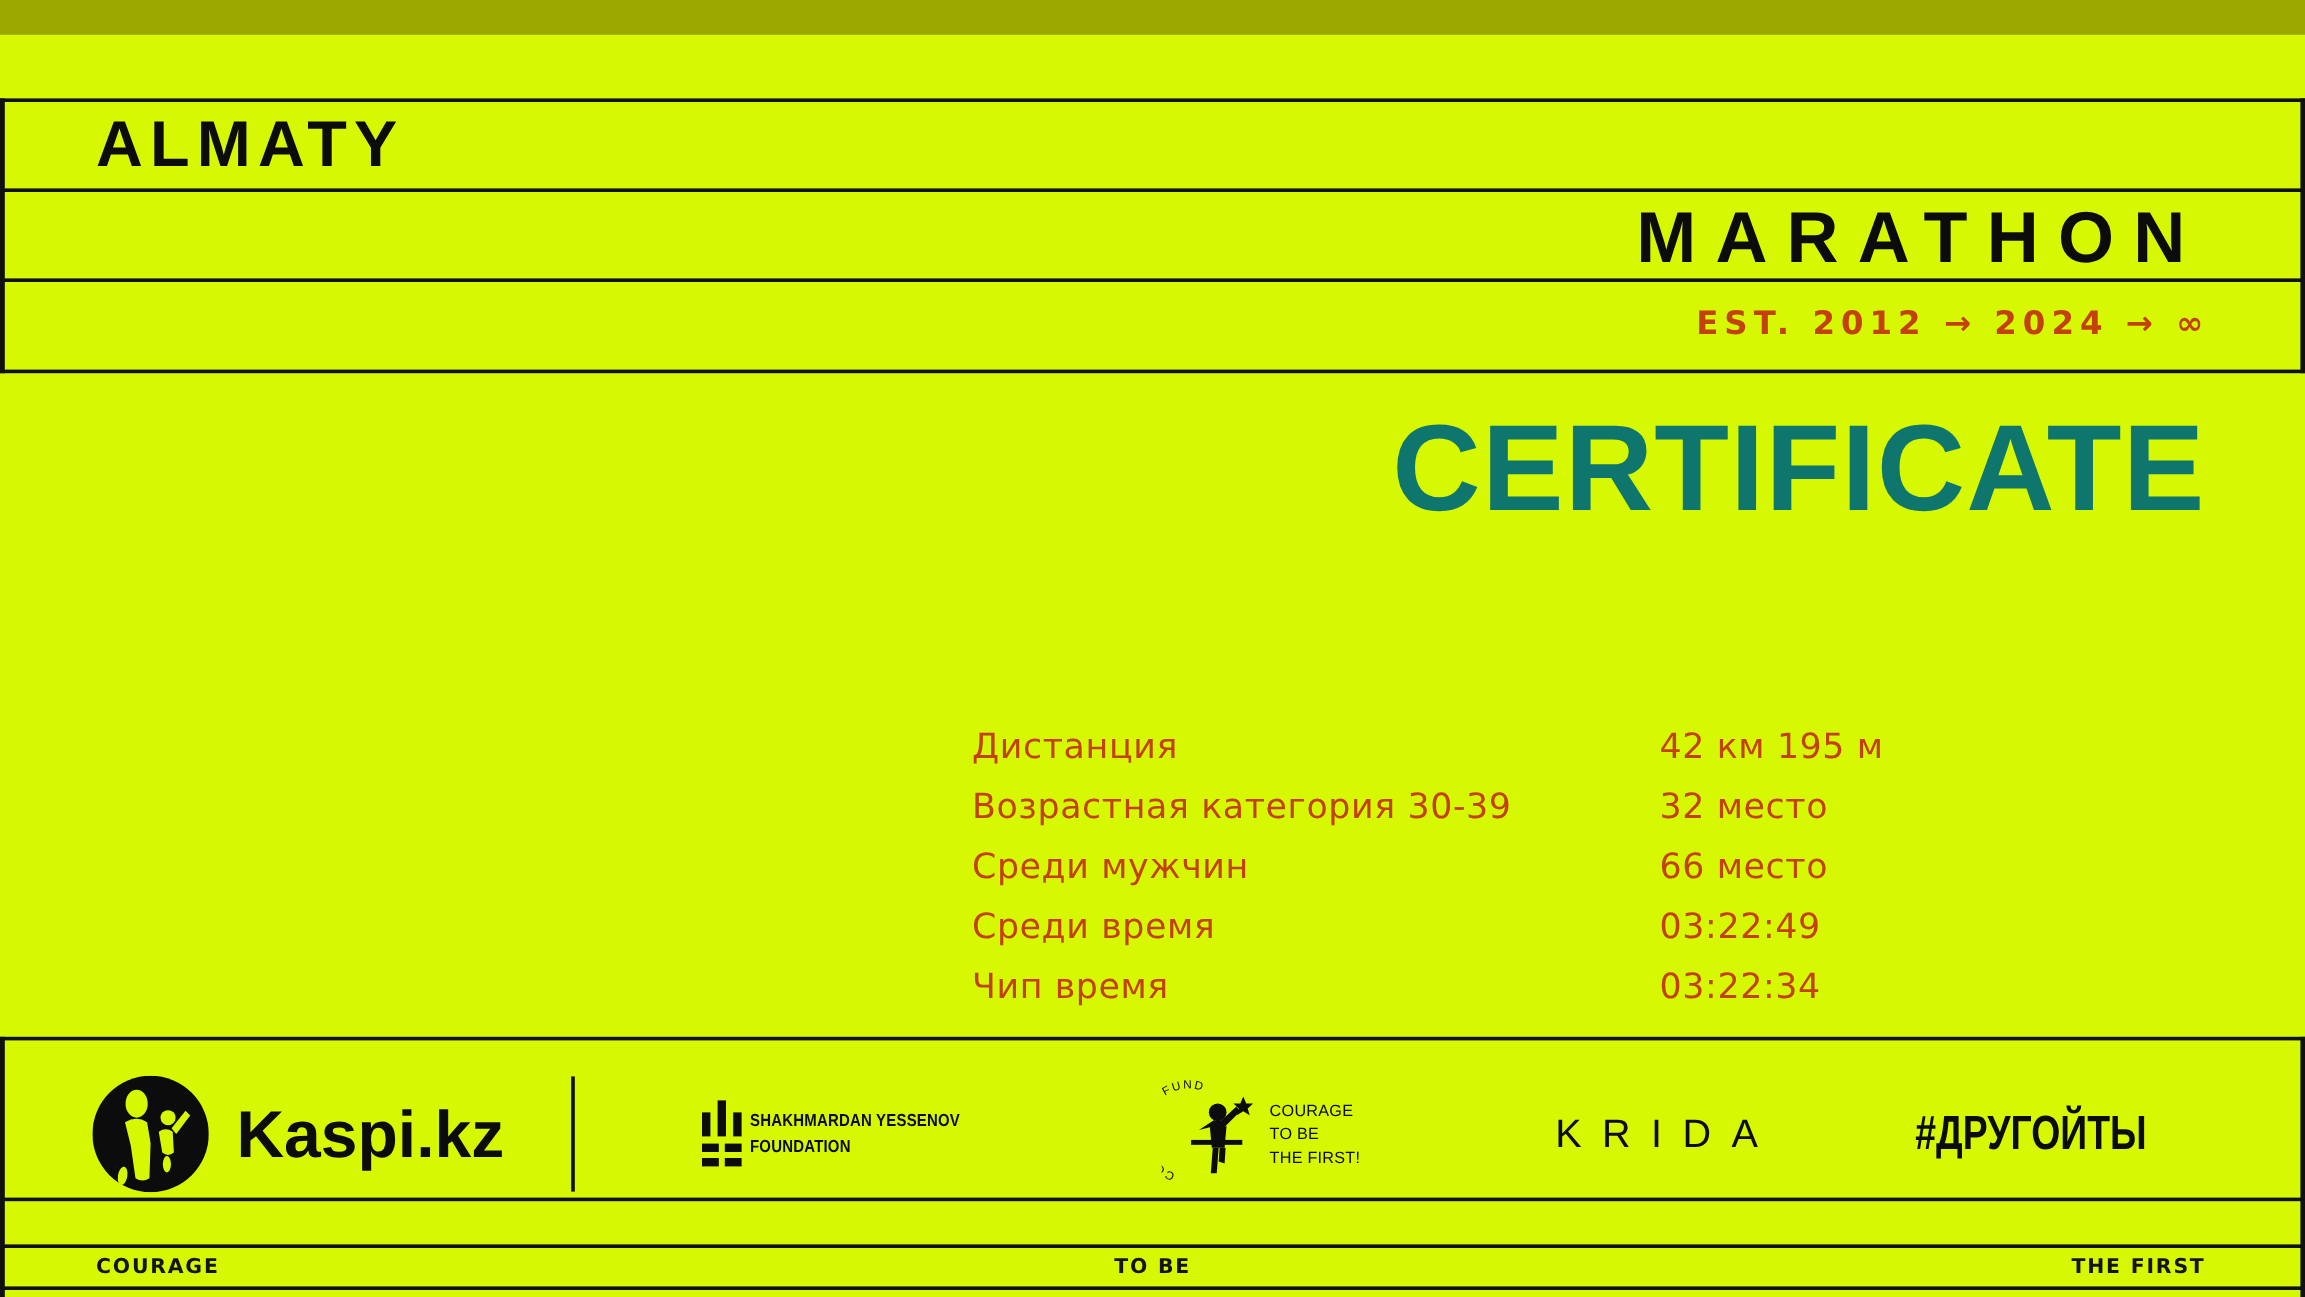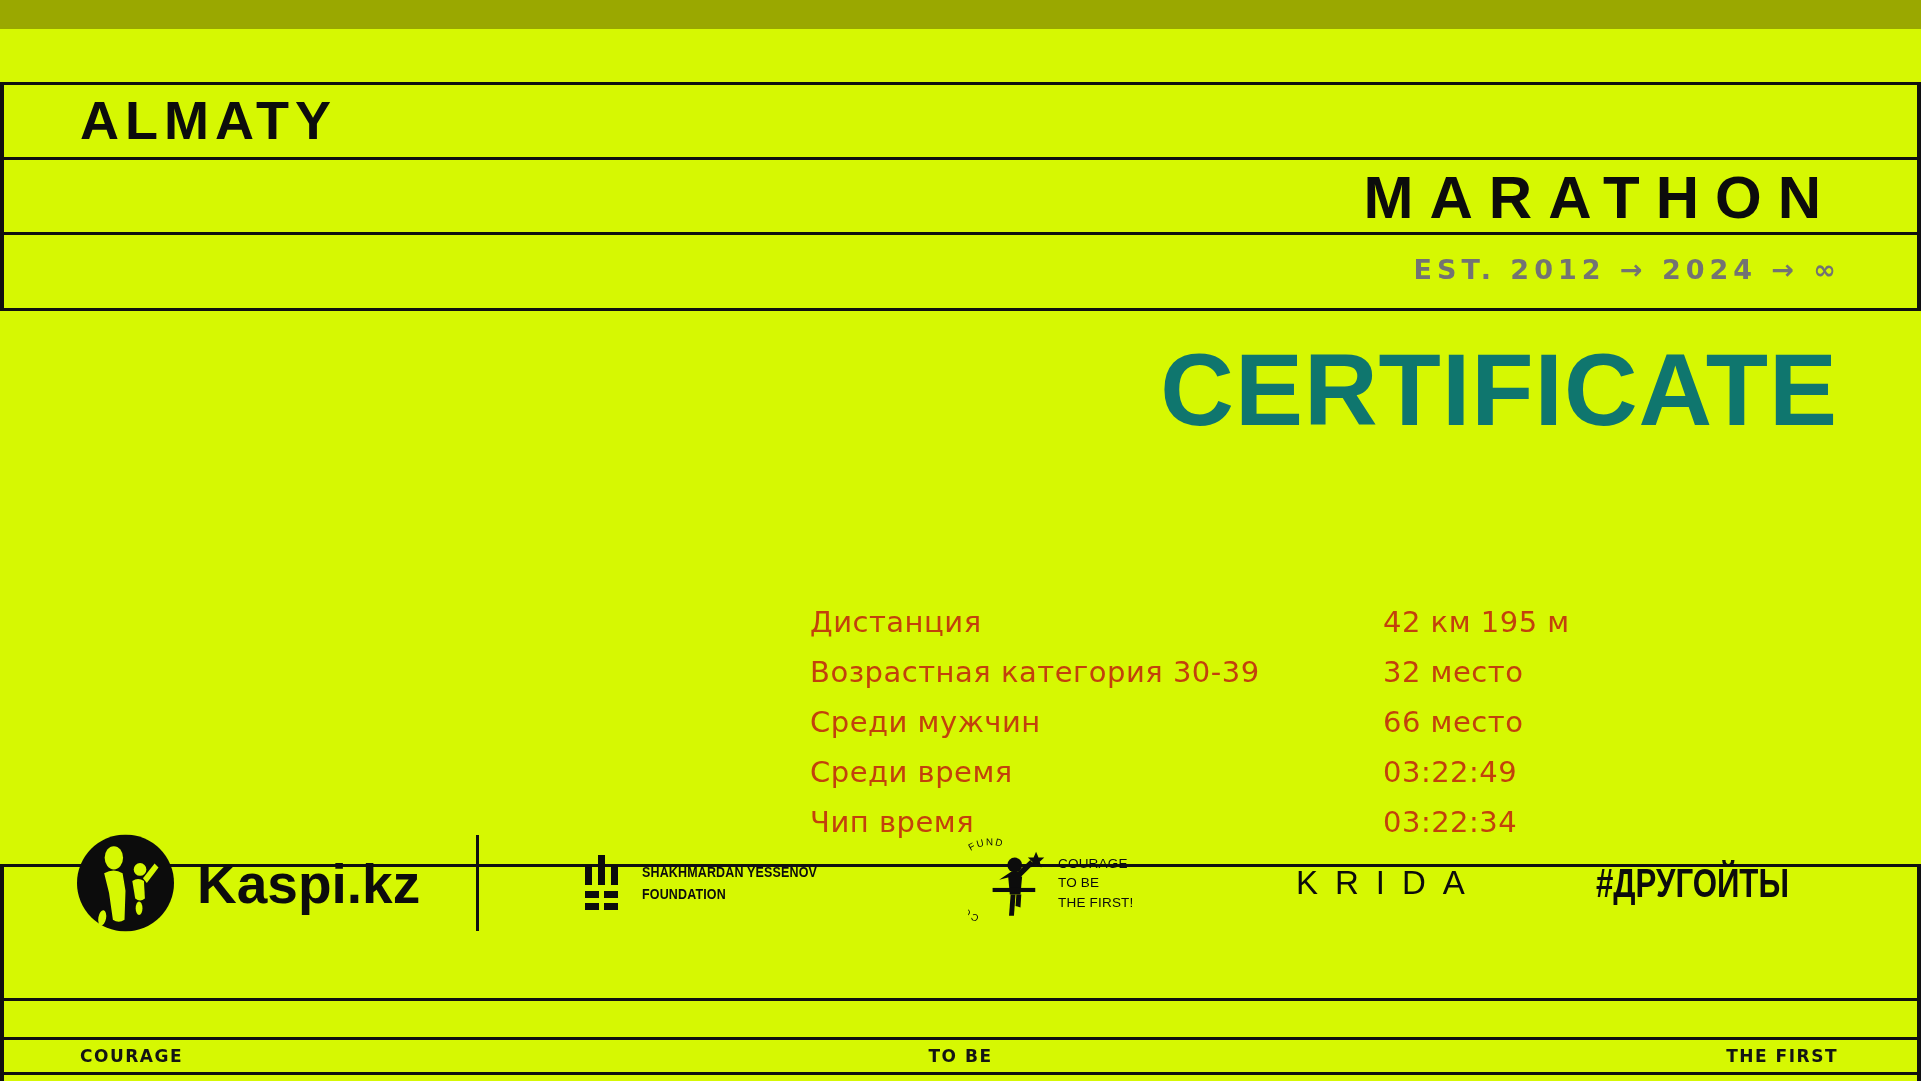--- a/index.html
+++ b/index.html
@@ -19,46 +19,46 @@
     font-family:"Liberation Sans",sans-serif;font-weight:700;
     font-size:54px;letter-spacing:6px;color:#0c0c0c;
   }
   .marathon{
     top:134px;padding-right:84px;text-align:right;
     font-family:"Liberation Sans",sans-serif;font-weight:700;
     font-size:60px;letter-spacing:16px;color:#0c0c0c;
   }
   .est{
     top:225px;padding-right:80px;text-align:right;
-    font-weight:600;font-size:27px;letter-spacing:5px;color:#737373;
+    font-weight:600;font-size:27px;letter-spacing:5px;color:#c2410c;
   }
   .cert-title{
     top:310px;padding-right:83px;text-align:right;
     font-family:"Liberation Sans",sans-serif;font-weight:700;
     font-size:102px;letter-spacing:1px;color:#0f766e;line-height:1;
   }
   .runner-name{
     position:absolute;left:810px;top:489px;
     font-family:"Liberation Sans",sans-serif;font-weight:700;
     font-size:38px;letter-spacing:1px;color:#262626;
   }
   .results{position:absolute;left:810px;top:568px;width:860px;}
   .result-row{position:relative;height:50px;font-size:29px;color:#c2410c;letter-spacing:0.5px;}
   .result-row .lbl{position:absolute;left:0;top:50%;transform:translateY(-50%);white-space:nowrap;}
   .result-row .val{position:absolute;left:573px;top:50%;transform:translateY(-50%);white-space:nowrap;}
 
   
-  .sponsors{position:absolute;left:0;top:790px;width:100%;height:128px;}
+  .sponsors{position:absolute;left:0;top:852px;width:100%;height:128px;}
   .kaspi{position:absolute;left:77px;top:50%;transform:translateY(-50%);display:flex;align-items:center;gap:23px;}
   .kaspi-word{
     font-family:"Liberation Sans",sans-serif;font-weight:700;
     font-size:55px;color:#0c0c0c;letter-spacing:0;
   }
   .vdivider{position:absolute;left:476px;top:50%;transform:translateY(-50%);width:3px;height:96px;background:#101010;}
-  .yessenov{position:absolute;left:585px;top:50%;transform:translateY(-50%);display:flex;align-items:center;gap:17px;}
+  .yessenov{position:absolute;left:585px;top:50%;transform:translateY(-50%);display:flex;align-items:center;}
   .yessenov-text{
     font-family:"Liberation Sans",sans-serif;font-weight:700;
     font-size:14.5px;line-height:1.55;letter-spacing:0.2px;color:#0c0c0c;
     transform:scaleX(0.86);transform-origin:left center;white-space:nowrap;
   }
   .fund{position:absolute;left:968px;top:50%;transform:translateY(-50%);display:flex;align-items:center;gap:8px;}
   .fund-text{
     font-family:"Liberation Sans",sans-serif;font-weight:500;
     font-size:13.5px;line-height:1.45;letter-spacing:0.2px;color:#0c0c0c;white-space:nowrap;
   }

